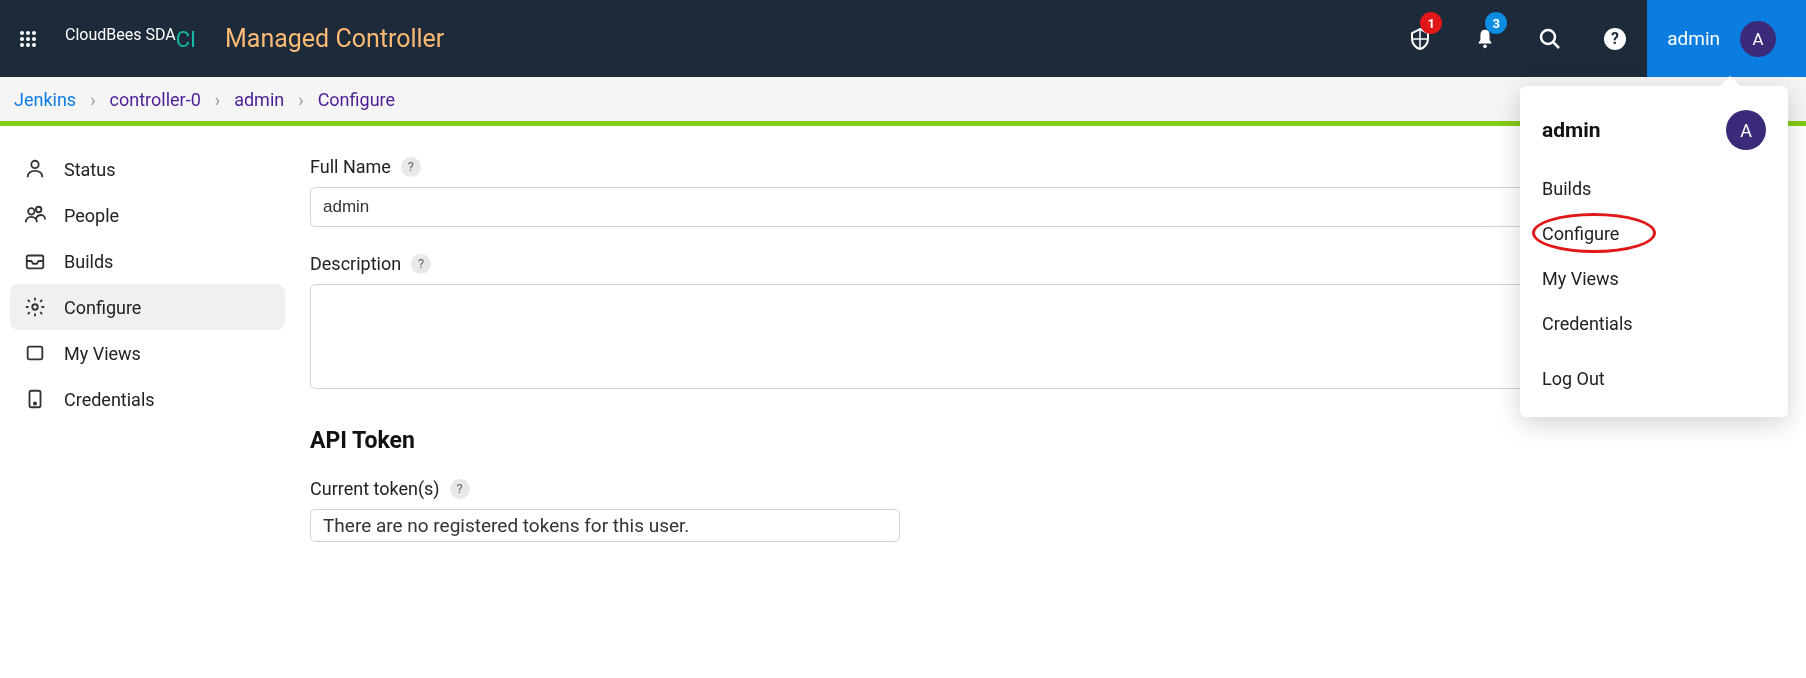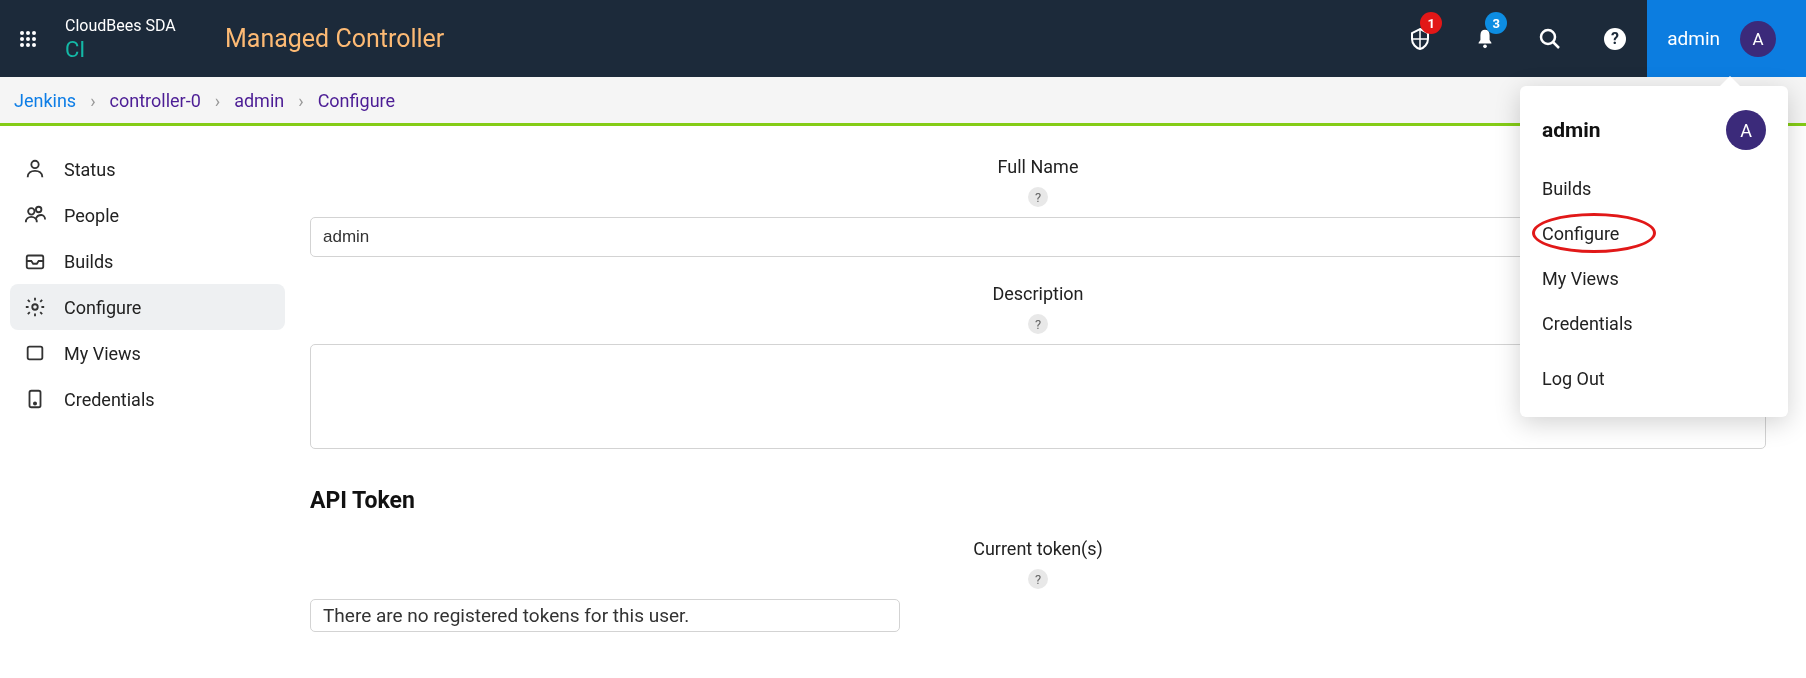--- a/index.html
+++ b/index.html
@@ -1,50 +1,50 @@
 <!DOCTYPE html>
 <html><head>
 <meta charset="utf-8">
 <style>
   * { box-sizing: border-box; margin: 0; padding: 0; }
   body { font-family: -apple-system, BlinkMacSystemFont, "Segoe UI", Roboto, Helvetica, Arial, sans-serif; background: #fff; color: #333; width: 1806px; }
 
   
   .header { display: flex; align-items: center; height: 77px; background: #1c2a3a; color: #fff; }
   .apps-icon { width: 55px; display: flex; align-items: center; justify-content: center; cursor: pointer; }
-  .brand-area { display: flex; flex-direction: column; padding-left: 10px; min-width: 160px; }
+  .brand-area { display: flex; flex-direction: row; padding-left: 10px; min-width: 160px; }
   .brand-top { font-size: 16px; color: #fff; }
   .brand-sub { font-size: 22px; color: #14b8a6; margin-top: 2px; }
   .header-title { font-size: 25px; color: #fdba74; margin-left: 10px; }
   .header-spacer { flex: 1; }
   .header-icons { display: flex; align-items: center; height: 100%; }
   .header-icon { position: relative; width: 65px; height: 100%; display: flex; align-items: center; justify-content: center; cursor: pointer; color: #fff; }
   .badge { position: absolute; top: 12px; right: 10px; min-width: 22px; height: 22px; border-radius: 11px; display: flex; align-items: center; justify-content: center; font-size: 13px; font-weight: bold; color: #fff; }
   .badge.red { background: #e21717; }
   .badge.blue { background: #0d8de2; }
   .user-block { display: flex; align-items: center; background: #0c7de0; height: 100%; padding: 0 30px 0 20px; gap: 20px; cursor: pointer; }
   .user-label { color: #fff; font-size: 19px; }
   .avatar { width: 36px; height: 36px; border-radius: 50%; background: #3b2a7a; color: #fff; display: flex; align-items: center; justify-content: center; font-size: 17px; }
 
   
-  .crumbbar { height: 49px; background: #f5f5f5; border-bottom: 3px solid #84cc16; display: flex; align-items: center; padding-left: 10px; font-size: 18px; }
+  .crumbbar { height: 49px; background: #f5f5f5; border-bottom: 5px solid #84cc16; display: flex; align-items: center; padding-left: 10px; font-size: 18px; }
   .crumb-link { color: #0d7de6; cursor: pointer; padding: 0 4px; }
   .crumb-sep { color: #999; padding: 0 10px; }
   .crumb-plain { color: #4c1d95; padding: 0 4px; }
 
   
   .body-wrap { display: flex; }
   .sidebar { width: 295px; padding: 20px 10px; flex-shrink: 0; }
   .side-item { display: flex; align-items: center; height: 46px; border-radius: 8px; padding: 0 14px; font-size: 18px; color: #222; cursor: pointer; gap: 18px; }
   .side-item.active { background: #eef0f2; }
   .side-icon { width: 22px; height: 22px; display: flex; align-items: center; justify-content: center; color: #333; }
 
   .content { flex: 1; padding: 30px 40px 0 15px; }
   .field-row { margin-bottom: 26px; }
-  .field-label-row { display: flex; align-items: center; gap: 10px; margin-bottom: 10px; flex-direction: column; }
+  .field-label-row { display: flex; align-items: center; gap: 10px; margin-bottom: 10px; }
   .field-label { font-size: 18px; color: #222; }
   .help-q { width: 20px; height: 20px; border-radius: 10px; background: #e8e8e8; color: #666; display: flex; align-items: center; justify-content: center; font-size: 13px; cursor: pointer; }
   .text-input { width: 100%; height: 40px; border: 1px solid #d3d3d3; border-radius: 5px; padding: 0 12px; font-size: 17px; color: #333; }
   .textarea { width: 100%; height: 105px; border: 1px solid #d3d3d3; border-radius: 5px; padding: 10px 12px; font-size: 17px; color: #333; resize: none; }
   .below-links { display: flex; gap: 14px; margin-top: 14px; font-size: 17px; }
   .below-link.pt { color: #888; }
   .below-link.pv { color: #0d7de6; cursor: pointer; }
   .section-h { font-size: 23px; font-weight: 700; margin: 34px 0 24px 0; color: #111; }
   .token-box { border: 1px solid #d3d3d3; border-radius: 5px; padding: 4px 12px; font-size: 19px; color: #333; width: 590px; }
 

